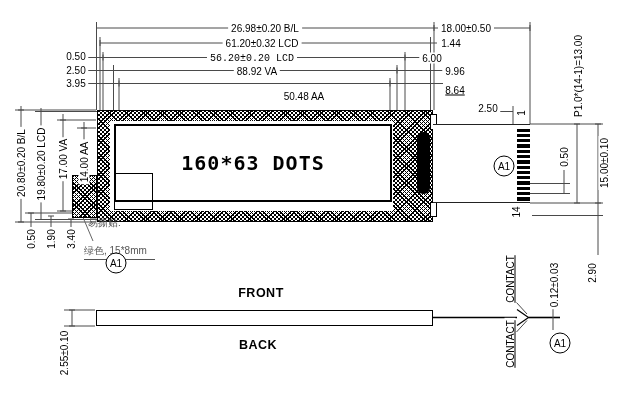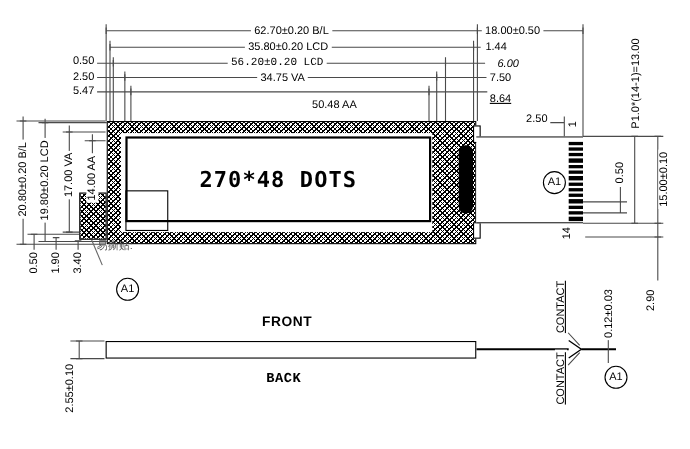--- a/index.html
+++ b/index.html
@@ -74,21 +74,21 @@
     <path d="M553,305 V330" stroke="#4a4a4a" stroke-width="1" fill="none"></path>
     <path d="M516.5,302.5 L527,314 M516.5,332 L527,320.5" stroke="#4a4a4a" stroke-width="1" fill="none"></path>
 
     <path d="M18,110 h6 M18,222 h6 M38,111.5 h6 M38,219.5 h6 M60,120 h6 M60,211 h6 M81,128 h6 M81,203 h6 M69,310 h6 M69,326 h6 M574,124 h6 M574,203 h6 M595,124 h6 M595,203 h6 M595,215.5 h6 M28,213 h6 M48,216 h6 M68,219 h6" stroke="#4a4a4a" stroke-width="1" fill="none"></path>
     <path d="M96.5,25 v6 M434,25 v6 M530,25 v6 M100,40 v6 M430.5,40 v6 M103,54.5 v6 M405,54.5 v6 M113.5,67.5 v6 M397,67.5 v6 M119,80.5 v6 M390,80.5 v6" stroke="#4a4a4a" stroke-width="1" fill="none"></path>
   </svg>
 
   <div class="module hatch"></div>
   <div class="module-inner"></div>
   <div class="display-window">
-    <span class="display-text">270*48 DOTS</span>
+    <span class="display-text">160*63 DOTS</span>
   </div>
   <div class="sticker-tab hatch"></div>
   <div class="sticker-outline"></div>
   <div class="fpc-blob"></div>
   <div class="notch top"></div>
   <div class="notch bottom"></div>
   <div class="fpc-tail">
     <div class="fingers">
         <div class="finger" style="top: 0px;"></div>
         <div class="finger" style="top: 5.28571px;"></div>
@@ -100,57 +100,58 @@
         <div class="finger" style="top: 37px;"></div>
         <div class="finger" style="top: 42.2857px;"></div>
         <div class="finger" style="top: 47.5714px;"></div>
         <div class="finger" style="top: 52.8571px;"></div>
         <div class="finger" style="top: 58.1429px;"></div>
         <div class="finger" style="top: 63.4286px;"></div>
         <div class="finger" style="top: 68.7143px;"></div>
       </div>
   </div>
 
-  <div class="hlabel" style="left:265px;top:28px;">62.70±0.20 B/L</div>
+  <div class="hlabel" style="left:265px;top:28px;">26.98±0.20 B/L</div>
   <div class="hlabel" style="left:466px;top:28px;">18.00±0.50</div>
-  <div class="hlabel" style="left:262px;top:43px;">35.80±0.20 LCD</div>
+  <div class="hlabel" style="left:262px;top:43px;">61.20±0.32 LCD</div>
   <div class="hlabel" style="left:451px;top:42.5px;">1.44</div>
   <div class="hlabel" style="left:76px;top:56px;">0.50</div>
   <div class="hlabel" style="left:252px;top:57.5px;font-family:Liberation Mono, monospace;">56.20±0.20 LCD</div>
-  <div class="hlabel" style="left:462px;top:57.5px;font-style:italic;">6.00</div>
+  <div class="hlabel" style="left:432px;top:57.5px;">6.00</div>
   <div class="hlabel" style="left:76px;top:70px;">2.50</div>
-  <div class="hlabel" style="left:257px;top:70.5px;">34.75 VA</div>
-  <div class="hlabel" style="left:455px;top:70.5px;">7.50</div>
-  <div class="hlabel" style="left:76px;top:83px;">5.47</div>
+  <div class="hlabel" style="left:257px;top:70.5px;">88.92 VA</div>
+  <div class="hlabel" style="left:455px;top:70.5px;">9.96</div>
+  <div class="hlabel" style="left:76px;top:83px;">3.95</div>
   <div class="hlabel" style="left:256px;top:96px;margin-left:48px;">50.48 AA</div>
   <div class="hlabel" style="left:455px;top:90px;text-decoration:underline;">8.64</div>
 
   <div class="rlabel" style="left:21px;top:163px;">20.80±0.20 B/L</div>
   <div class="rlabel" style="left:41px;top:164px;">19.80±0.20 LCD</div>
   <div class="rlabel" style="left:63px;top:159px;">17.00 VA</div>
   <div class="rlabel" style="left:84px;top:162px;">14.00 AA</div>
 
   <div class="rlabel" style="left:31px;top:239px;">0.50</div>
   <div class="rlabel" style="left:51px;top:239px;">1.90</div>
   <div class="rlabel" style="left:71px;top:239px;">3.40</div>
 
   <div class="note" style="left:88px;top:216px;">易撕贴:</div>
+  <div class="note ul" style="left:84px;top:244px;">绿色, 15*8mm</div>
   <div class="datum" style="left:116px;top:263px;">A1</div>
 
   <div class="hlabel" style="left:488px;top:108px;">2.50</div>
   <div class="rlabel" style="left:521px;top:113px;">1</div>
   <div class="rlabel" style="left:516px;top:212px;">14</div>
   <div class="datum" style="left:504px;top:166px;">A1</div>
   <div class="rlabel" style="left:578px;top:76px;">P1.0*(14-1)=13.00</div>
   <div class="rlabel" style="left:564px;top:157px;">0.50</div>
   <div class="rlabel" style="left:604px;top:163px;">15.00±0.10</div>
   <div class="rlabel" style="left:592px;top:273px;">2.90</div>
 
   <div class="hlabel viewlabel" style="left:261px;top:293px;">FRONT</div>
   <div class="side-bar"></div>
-  <div class="hlabel viewlabel" style="left:258px;top:345px;font-family:Liberation Mono, monospace;">BACK</div>
+  <div class="hlabel viewlabel" style="left:258px;top:345px;">BACK</div>
   <div class="rlabel" style="left:64px;top:353px;">2.55±0.10</div>
   <div class="rlabel ul" style="left:510px;top:279px;">CONTACT</div>
   <div class="rlabel ul" style="left:510px;top:344px;">CONTACT</div>
   <div class="rlabel" style="left:554px;top:285px;">0.12±0.03</div>
   <div class="datum" style="left:560px;top:343px;">A1</div>
 
 </div>
 
 </body></html>

